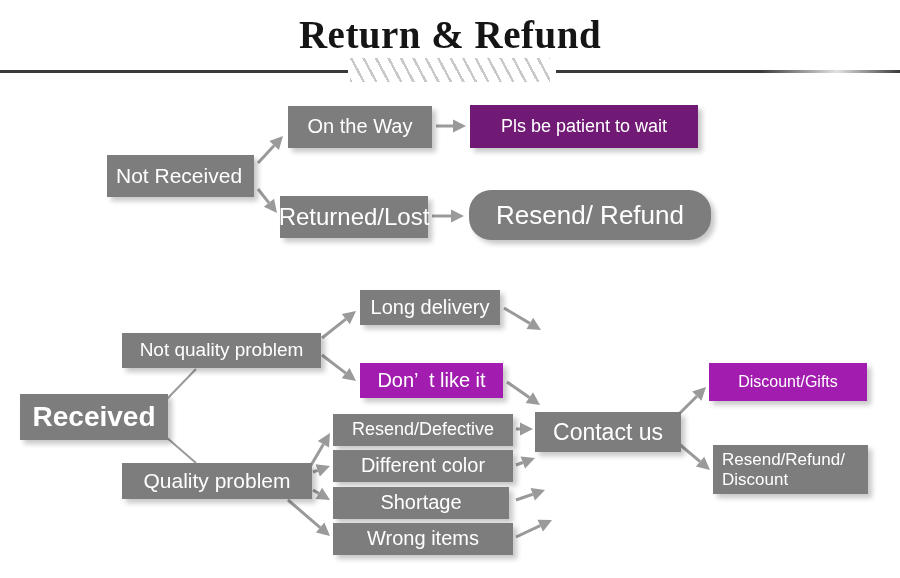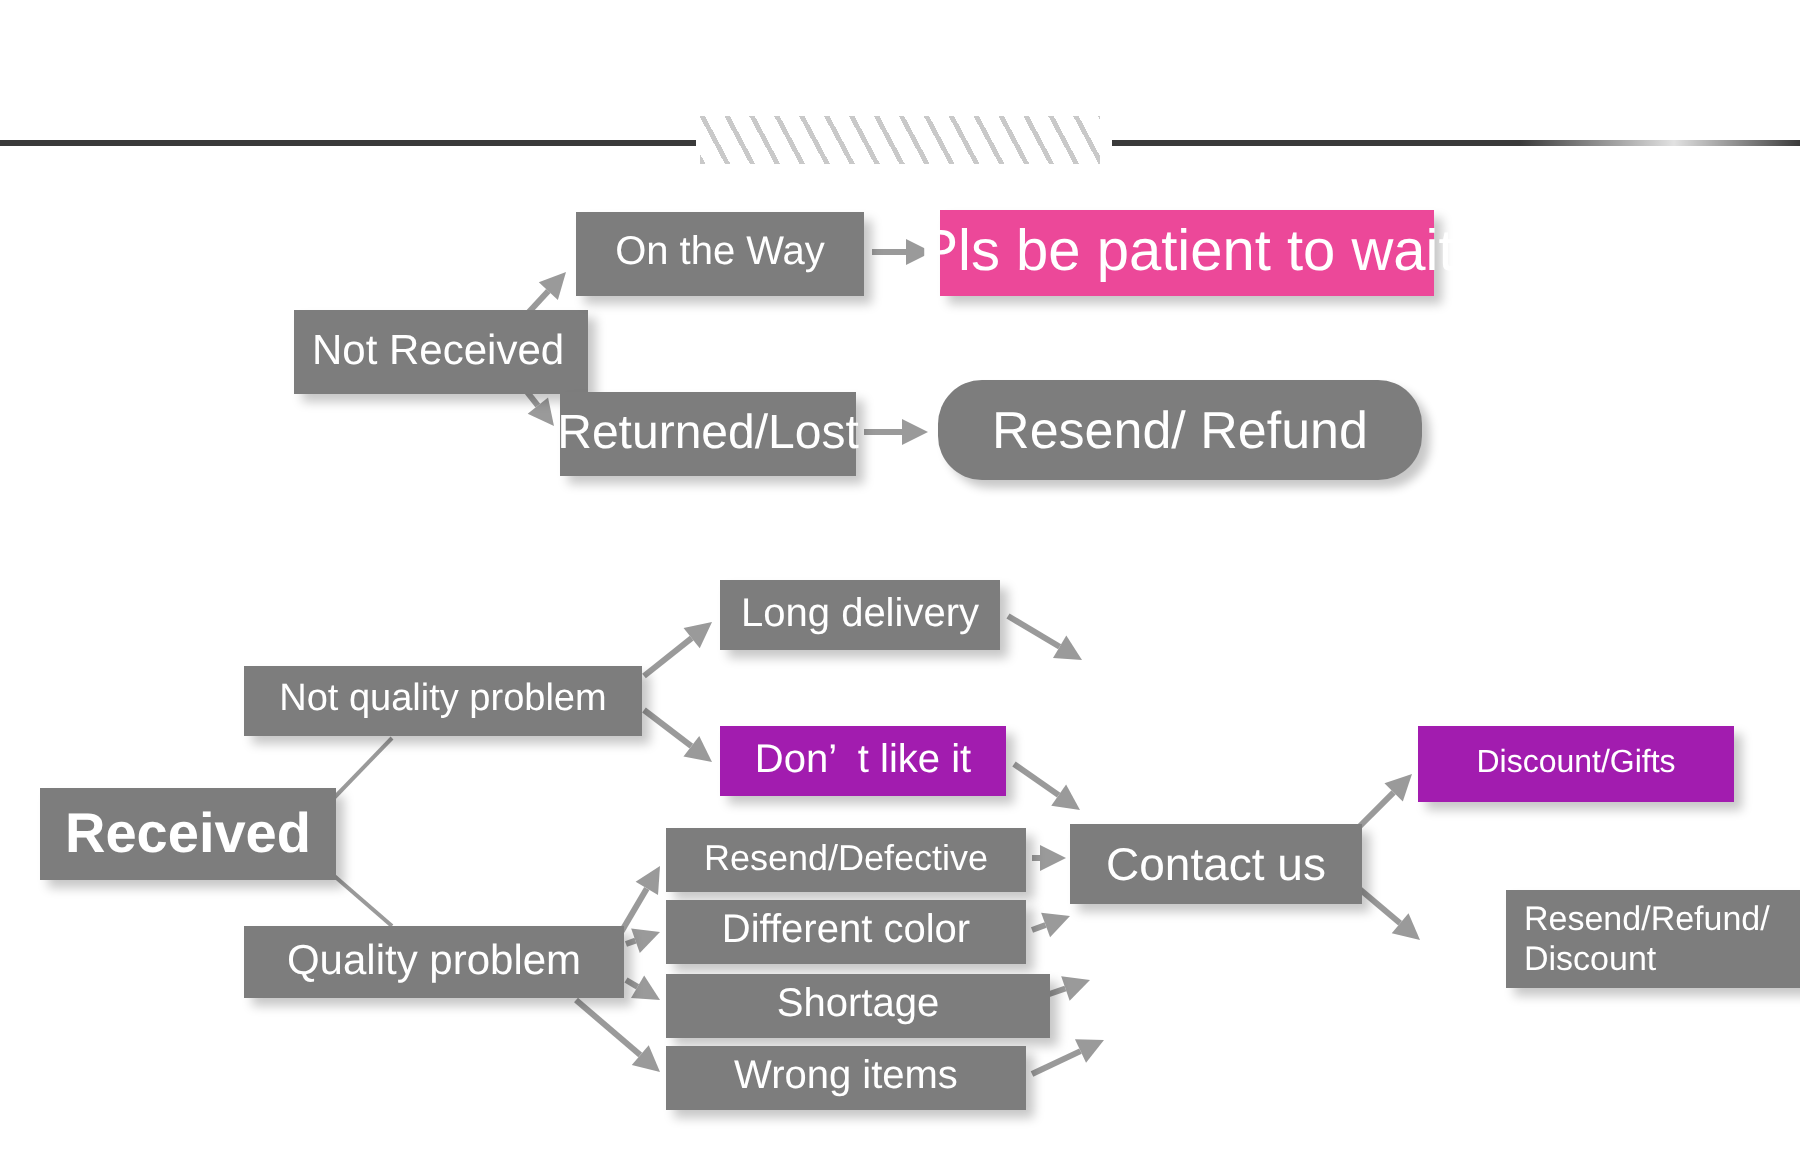--- a/index.html
+++ b/index.html
@@ -80,27 +80,28 @@
     background: #7d7d7d;
     color: #ffffff;
     display: flex;
     align-items: center;
     box-shadow: 4px 4px 5px rgba(0,0,0,0.22);
     padding: 16px 9px;
     line-height: 1.08;
     white-space: pre;
   }
   .node.center { justify-content: center; }
-  .node.left   { justify-content: flex-start; margin-left: 40px; }
+  .node.left   { justify-content: flex-start; }
   .node.two-line { align-items: center; line-height: 1.12; }
 </style>
 </head>
 <body>
 
 <div id="header">
+  <div id="page-title">Return &amp; Refund</div>
   <div class="divider-rule" id="divider-left"></div>
   <div id="divider-hatch"></div>
   <div class="divider-rule" id="divider-right"></div>
   <div id="divider-right-fade"></div>
 </div>
 
 <div id="flow">
   <svg id="connector-layer" width="900" height="578" viewBox="0 0 900 578">
       <g>
         <line x1="258" y1="163" x2="274.16769559052204" y2="145.5388887622362" stroke="#9a9a9a" stroke-width="3"></line>
@@ -177,30 +178,30 @@
         <polygon points="706,387 701.4038059222875,400.7885822331377 692.2114177668624,391.5961940777126" fill="#9a9a9a"></polygon>
       </g>
       <g>
         <line x1="678" y1="443" x2="700.0642107143974" y2="461.61667779027283" stroke="#9a9a9a" stroke-width="3"></line>
         <polygon points="710,470 695.8725496095338,466.58457243307413 704.255871819261,456.64878314747153" fill="#9a9a9a"></polygon>
       </g>
     </svg>
   <div id="node-layer">
       <div class="node left" style="left: 107px; top: 155px; width: 147px; height: 42px; font-size: 21px; background: rgb(125, 125, 125); color: rgb(255, 255, 255);">Not Received</div>
       <div class="node center" style="left: 288px; top: 106px; width: 144px; height: 42px; font-size: 20px; background: rgb(125, 125, 125); color: rgb(255, 255, 255);">On the Way</div>
-      <div class="node center" style="left: 470px; top: 105px; width: 247px; height: 43px; font-size: 29px; background: #ec4899; color: rgb(255, 255, 255);">Pls be patient to wait</div>
+      <div class="node center" style="left: 470px; top: 105px; width: 228px; height: 43px; font-size: 18px; background: #701a75; color: rgb(255, 255, 255);">Pls be patient to wait</div>
       <div class="node center" style="left: 280px; top: 196px; width: 148px; height: 42px; font-size: 24px; background: rgb(125, 125, 125); color: rgb(255, 255, 255);">Returned/Lost</div>
       <div class="node center" style="left: 469px; top: 190px; width: 242px; height: 50px; font-size: 26px; background: rgb(125, 125, 125); color: rgb(255, 255, 255); border-radius: 22px;">Resend/ Refund</div>
       <div class="node center" style="left: 20px; top: 394px; width: 148px; height: 46px; font-size: 28px; background: rgb(125, 125, 125); color: rgb(255, 255, 255); font-weight: bold;">Received</div>
       <div class="node center" style="left: 122px; top: 333px; width: 199px; height: 35px; font-size: 19px; background: rgb(125, 125, 125); color: rgb(255, 255, 255);">Not quality problem</div>
       <div class="node center" style="left: 122px; top: 463px; width: 190px; height: 36px; font-size: 21px; background: rgb(125, 125, 125); color: rgb(255, 255, 255);">Quality problem</div>
       <div class="node center" style="left: 360px; top: 290px; width: 140px; height: 35px; font-size: 20px; background: rgb(125, 125, 125); color: rgb(255, 255, 255);">Long delivery</div>
       <div class="node center" style="left: 360px; top: 363px; width: 143px; height: 35px; font-size: 20px; background: #a21caf; color: rgb(255, 255, 255);">Don’  t like it</div>
       <div class="node center" style="left: 333px; top: 414px; width: 180px; height: 30px; font-size: 18px; background: rgb(125, 125, 125); color: rgb(255, 255, 255);">Resend/Defective</div>
       <div class="node center" style="left: 333px; top: 450px; width: 180px; height: 31px; font-size: 20px; background: rgb(125, 125, 125); color: rgb(255, 255, 255);">Different color</div>
-      <div class="node center" style="left: 333px; top: 487px; width: 192px; height: 31px; font-size: 20px; background: rgb(125, 125, 125); color: rgb(255, 255, 255);">Shortage</div>
+      <div class="node center" style="left: 333px; top: 487px; width: 176px; height: 31px; font-size: 20px; background: rgb(125, 125, 125); color: rgb(255, 255, 255);">Shortage</div>
       <div class="node center" style="left: 333px; top: 523px; width: 180px; height: 31px; font-size: 20px; background: rgb(125, 125, 125); color: rgb(255, 255, 255);">Wrong items</div>
       <div class="node center" style="left: 535px; top: 412px; width: 146px; height: 40px; font-size: 23px; background: rgb(125, 125, 125); color: rgb(255, 255, 255);">Contact us</div>
       <div class="node center" style="left: 709px; top: 363px; width: 158px; height: 38px; font-size: 16px; background: #a21caf; color: rgb(255, 255, 255);">Discount/Gifts</div>
       <div class="node left two-line" style="left: 713px; top: 445px; width: 155px; height: 49px; font-size: 17px; background: rgb(125, 125, 125); color: rgb(255, 255, 255);">Resend/Refund/
 Discount</div>
     </div>
 </div>
 
 </body></html>

